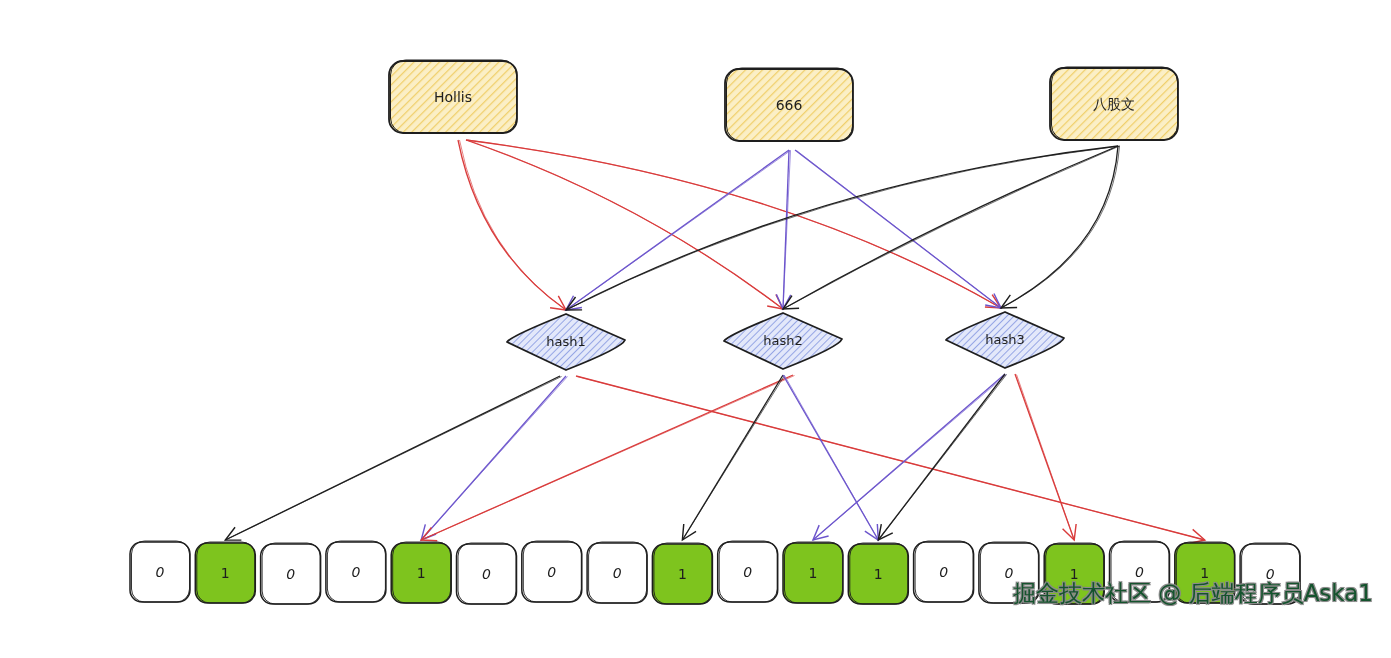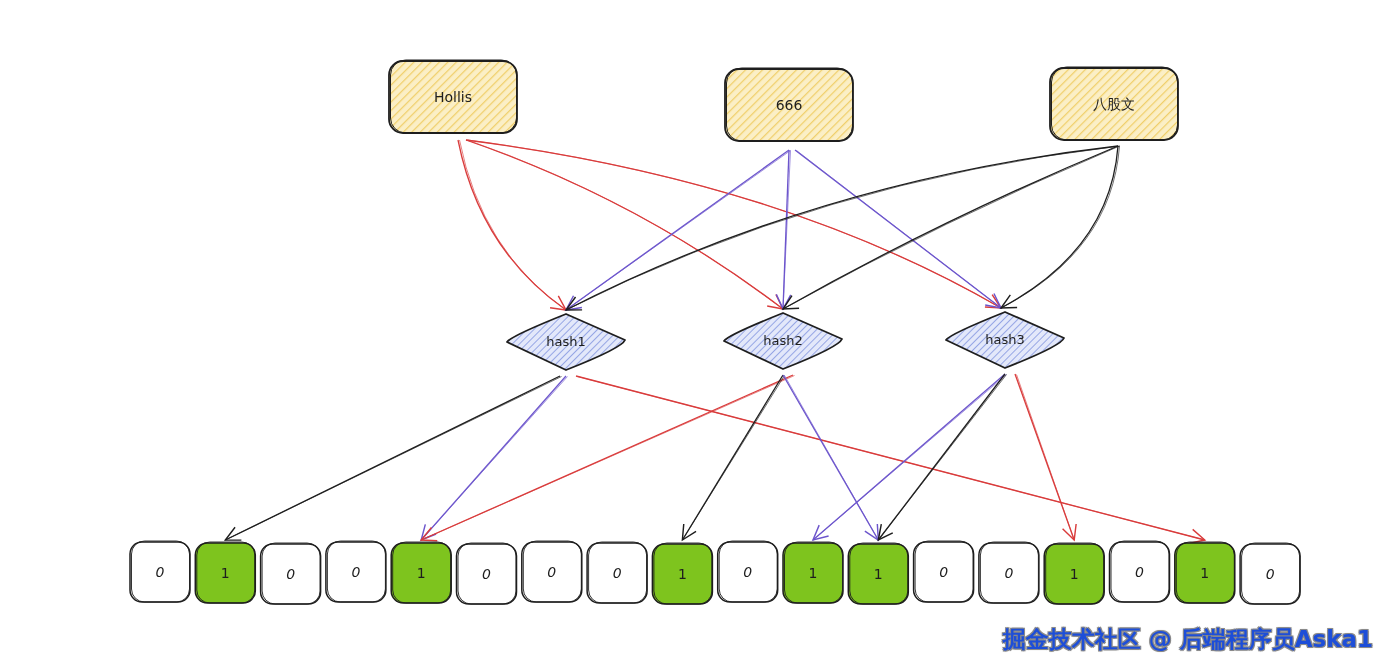--- a/index.html
+++ b/index.html
@@ -1,21 +1,21 @@
 <!DOCTYPE html>
 <html><head>
 <meta charset="utf-8">
 <style>
   html, body { margin: 0; padding: 0; background: #ffffff; }
   body { width: 1391px; height: 658px; position: relative; overflow: hidden;
          font-family: "DejaVu Sans", sans-serif; }
   #canvas { position: absolute; left: 0; top: 0; }
-  .watermark { position: absolute; right: 18px; top: 624px; font-size: 23px;
-    color: #1d4ed8; font-family: "DejaVu Sans", sans-serif; letter-spacing: 0px;
-    text-shadow: -1px -1px 0 #8a8a8a, 1px -1px 0 #8a8a8a, -1px 1px 0 #8a8a8a, 1px 1px 0 #8a8a8a, 0 0 2px #666; font-weight: bold; }
+  .watermark { position: absolute; right: 18px; top: 578px; font-size: 23px;
+    color: #14532d; font-family: "DejaVu Sans", sans-serif; letter-spacing: 0px;
+    text-shadow: -1px -1px 0 #8a8a8a, 1px -1px 0 #8a8a8a, -1px 1px 0 #8a8a8a, 1px 1px 0 #8a8a8a, 0 0 2px #666; }
 </style>
 </head>
 <body>
 
 <svg id="canvas" width="1391" height="658">
   <defs>
     <pattern id="hatch-yellow" patternUnits="userSpaceOnUse" width="6" height="6" patternTransform="rotate(45)">
       <rect width="6" height="6" fill="#fbefc6"></rect>
       <line x1="0" y1="0" x2="0" y2="6" stroke="#f0cf6a" stroke-width="2.5"></line>
     </pattern>

